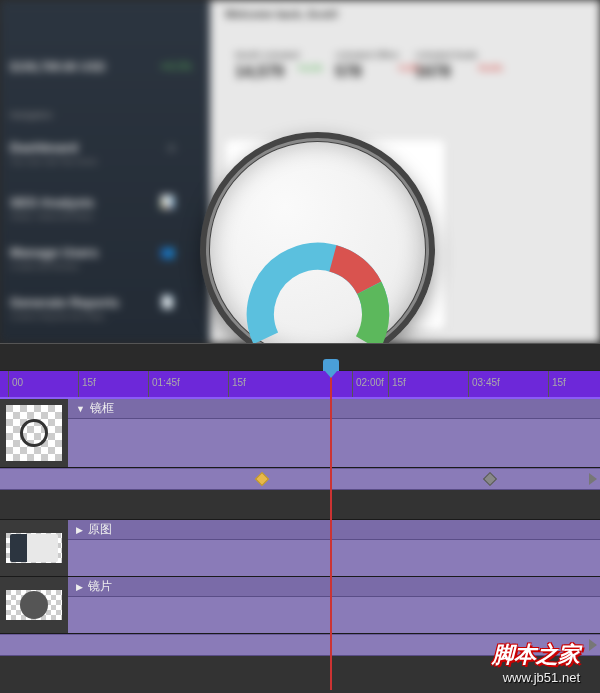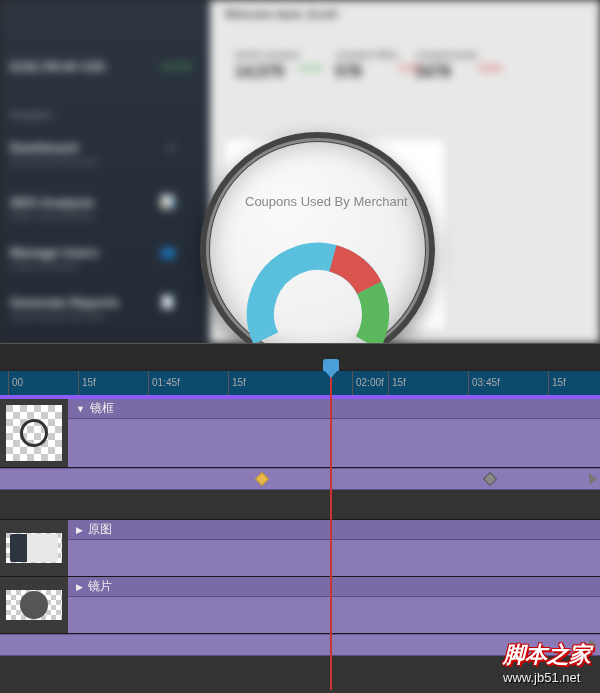--- a/index.html
+++ b/index.html
@@ -18,42 +18,42 @@
 .nav-item small{display:block;font-size:8px;color:#888;font-weight:normal;margin-top:2px}
 .nav-icon{position:absolute;right:15px;color:#ccc;font-size:12px}
 .bg-card{position:absolute;left:225px;top:140px;width:220px;height:190px;background:#fff;border-radius:6px;box-shadow:0 2px 6px rgba(0,0,0,0.1)}
 .magnifier{position:absolute;left:200px;top:132px;width:235px;height:235px;border-radius:50%;background:radial-gradient(circle at 35% 30%,#fafafa 0%,#f0f0f0 60%,#e0e0e0 100%);border:10px solid #444;box-shadow:inset 0 0 25px rgba(0,0,0,0.25),0 8px 20px rgba(0,0,0,0.4);z-index:10}
 .magnifier::before{content:'';position:absolute;inset:-4px;border-radius:50%;border:3px solid #888;pointer-events:none}
 .mag-text{position:absolute;top:52px;left:35px;color:#888;font-size:13px}
 .donut{position:absolute;left:28px;top:92px;width:160px;height:160px}
 .donut svg{width:100%;height:100%}
 .timeline{position:absolute;left:0;top:343px;right:0;bottom:0;background:#333}
 .tl-bar{height:28px;background:#2a2a2a;border-top:1px solid #555;border-bottom:1px solid #222}
-.ruler{height:28px;background:#0c4a6e;position:relative;border-bottom:4px solid #8b5cf6;display:flex}
+.ruler{height:28px;background:#6d28d9;position:relative;border-bottom:2px solid #8b5cf6;display:flex}
 .ruler-mark{position:absolute;top:0;color:#aaa;font-size:10px;padding-top:6px;border-left:1px solid #555;height:100%;padding-left:3px}
 .playhead{position:absolute;top:370px;width:2px;height:320px;background:#cc3333;z-index:20}
 .playhead::before{content:'';position:absolute;top:-11px;left:-7px;width:16px;height:12px;background:#4a9fd8;border-radius:3px 3px 0 0}
 .playhead::after{content:'';position:absolute;top:1px;left:-5px;border-left:6px solid transparent;border-right:6px solid transparent;border-top:7px solid #4a9fd8}
 .tracks{position:relative}
 .track{display:flex;border-bottom:1px solid #1a1a1a;position:relative}
 .track-thumb{width:68px;background:#3a3a3a;display:flex;align-items:center;justify-content:center;flex-shrink:0}
 .thumb-checker{width:56px;height:56px;background:repeating-conic-gradient(#fff 0 25%,#ccc 0 50%) 0 0/14px 14px;display:flex;align-items:center;justify-content:center}
 .thumb-sm{width:56px;height:30px;background:repeating-conic-gradient(#fff 0 25%,#ccc 0 50%) 0 0/10px 10px;display:flex;align-items:center;justify-content:center}
 .track-body{flex:1;position:relative}
 .track-label{height:20px;background:#7a6ba8;color:#eee;font-size:12px;padding:2px 8px;border-bottom:1px solid #5a4d87;display:flex;align-items:center;gap:5px}
 .track-label .tri{font-size:9px}
 .track-content{background:#8a7bb8;position:relative}
 .track-big .track-content{height:48px}
 .track-med .track-content{height:36px}
 .sub-track{height:22px;background:#8a7bb8;border-top:1px solid #6a5b98;border-bottom:1px solid #5a4d87;position:relative}
 .sub-track.full{margin-left:-68px}
 .kf{position:absolute;top:50%;transform:translate(-50%,-50%) rotate(45deg);width:10px;height:10px;background:#888;border:1px solid #555}
 .kf.gold{background:#e8b84a;border-color:#b8902a}
 .kf-right{position:absolute;right:3px;top:50%;transform:translateY(-50%);width:0;height:0;border-top:6px solid transparent;border-bottom:6px solid transparent;border-left:8px solid #777}
-.watermark{position:absolute;right:9px;bottom:8px;z-index:30;}
+.watermark{position:absolute;right:20px;bottom:8px;z-index:30;text-align:right}
 .wm-cn{color:#fff;font-size:22px;font-weight:bold;font-style:italic;text-shadow:2px 2px 0 #c00,-1px -1px 0 #c00,1px -1px 0 #c00,-1px 1px 0 #c00}
 .wm-url{color:#eee;font-size:13px;text-shadow:1px 1px 1px #000}
 .circ-ring{width:28px;height:28px;border:3px solid #333;border-radius:50%}
 .circ-fill{width:28px;height:28px;background:#555;border-radius:50%}
 .thumb-dash{width:48px;height:28px;background:linear-gradient(90deg,#2c3540 35%,#e8e8e8 35%);border-radius:2px}
 </style>
 </head>
 <body>
 
 <div class="preview">
@@ -74,21 +74,20 @@
       </div>
     <div id="bg-nav">
         <div class="nav-item" style="top: 140px;">Dashboard<small>You Can Call This Home</small><span class="nav-icon" style="top:0">⌂</span></div>
         <div class="nav-item" style="top: 195px;">SEO Analysis<small>Views, Clicks And More</small><span class="nav-icon" style="top:0">📊</span></div>
         <div class="nav-item" style="top: 245px;">Manage Users<small>Create And Review</small><span class="nav-icon" style="top:0">👥</span></div>
         <div class="nav-item" style="top: 295px;">Generate Reports<small>Custom Reports And Stats</small><span class="nav-icon" style="top:0">📄</span></div>
       </div>
     <div class="bg-card"></div>
   </div>
   <div class="magnifier">
-    <div class="mag-text">Coupons Used By Merchant</div>
     <div class="donut">
       <svg viewBox="0 0 100 100">
         <circle cx="50" cy="50" r="36" fill="none" stroke="#5bc0de" stroke-width="17" stroke-dasharray="130 226" transform="rotate(155 50 50)"></circle>
         <circle cx="50" cy="50" r="36" fill="none" stroke="#d9534f" stroke-width="17" stroke-dasharray="30 226" transform="rotate(-75 50 50)"></circle>
         <circle cx="50" cy="50" r="36" fill="none" stroke="#5cb85c" stroke-width="17" stroke-dasharray="36 226" transform="rotate(-27 50 50)"></circle>
       </svg>
     </div>
   </div>
 </div>
 

